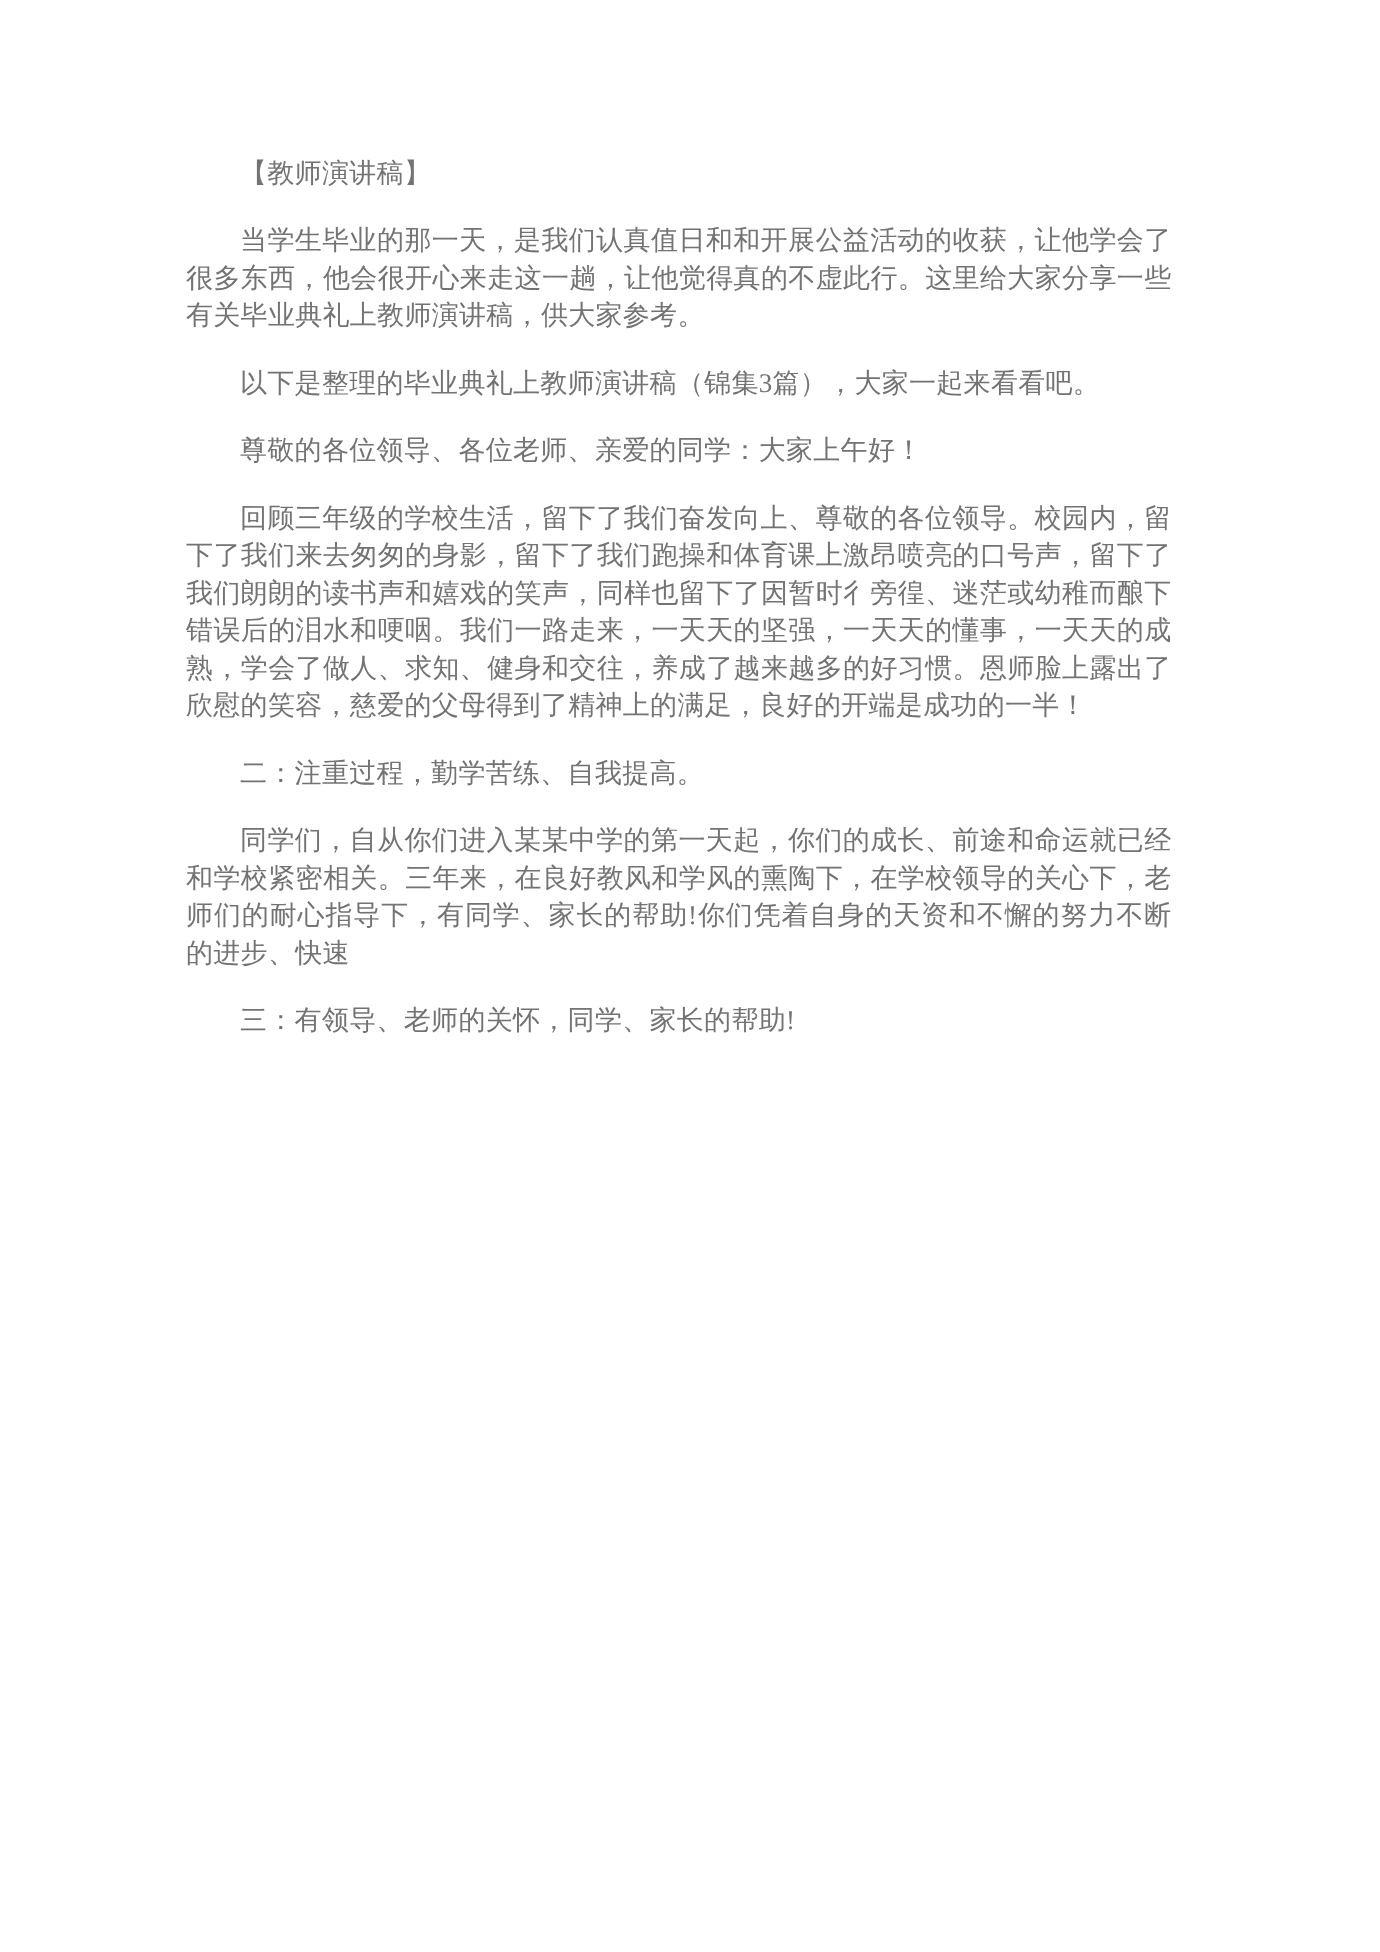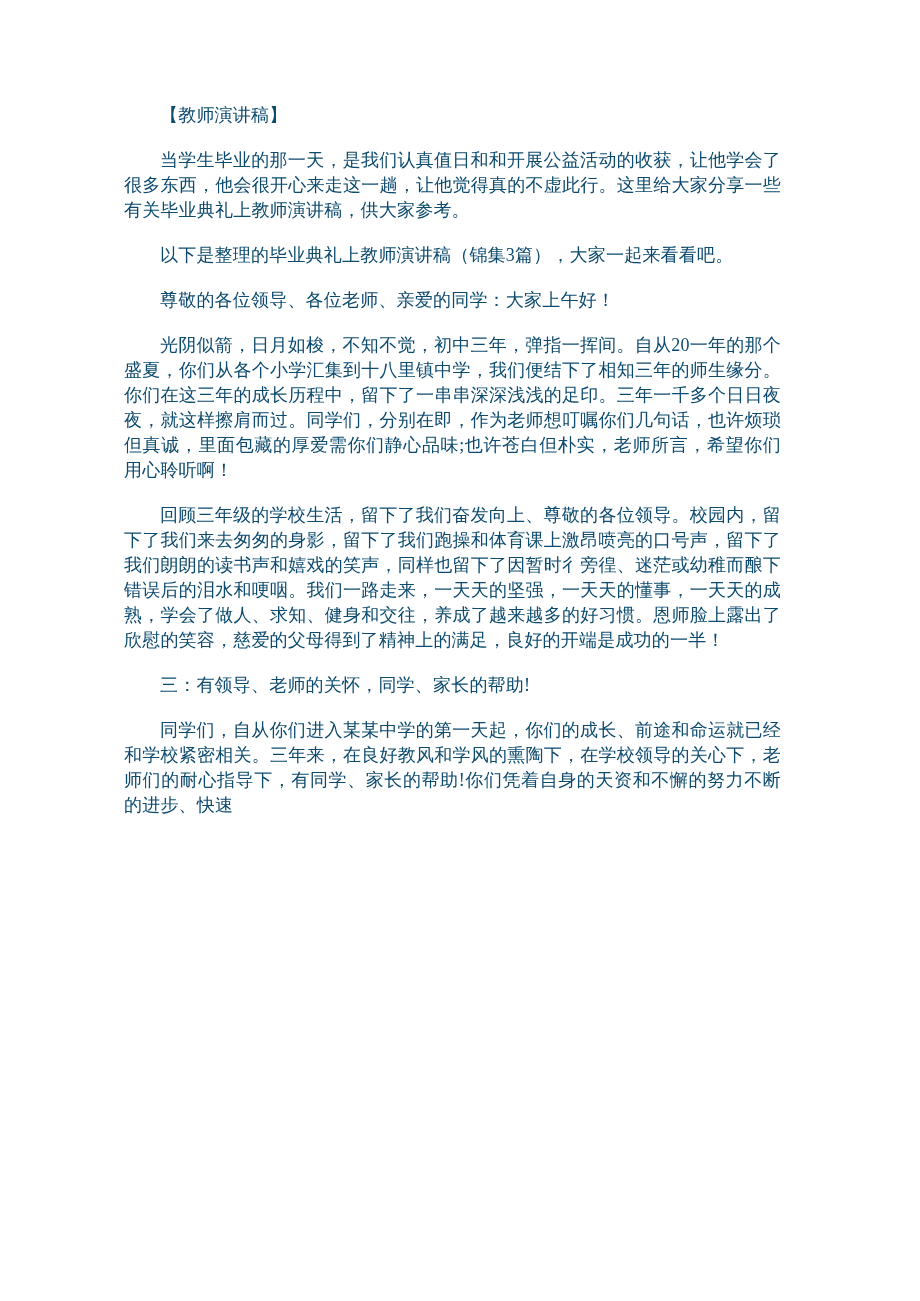--- a/index.html
+++ b/index.html
@@ -7,21 +7,21 @@
     padding: 0;
     background: #ffffff;
   }
   .page {
     position: relative;
     width: 920px;
     height: 1301px;
     background: #ffffff;
     overflow: hidden;
     font-family: "Liberation Serif", "DejaVu Serif", serif;
-    color: #0c4a6e;
+    color: #737373;
   }
   .doc-body {
     position: absolute;
     left: 124px;
     top: 103px;
     width: 657px;
     font-size: 18px;
     line-height: 25px;
     text-align: justify;
     text-justify: inter-ideograph;
@@ -35,18 +35,18 @@
 </style>
 </head>
 <body>
 
 <div class="page">
   <div class="doc-body">
       <p class="para">【教师演讲稿】</p>
       <p class="para">当学生毕业的那一天，是我们认真值日和和开展公益活动的收获，让他学会了很多东西，他会很开心来走这一趟，让他觉得真的不虚此行。这里给大家分享一些有关毕业典礼上教师演讲稿，供大家参考。</p>
       <p class="para">以下是整理的毕业典礼上教师演讲稿（锦集3篇），大家一起来看看吧。</p>
       <p class="para">尊敬的各位领导、各位老师、亲爱的同学：大家上午好！</p>
-      <p class="para">光阴似箭，日月如梭，不知不觉，初中三年，弹指一挥间。自从20一年的那个盛夏，你们从各个小学汇集到十八里镇中学，我们便结下了相知三年的师生缘分。你们在这三年的成长历程中，留下了一串串深深浅浅的足印。三年一千多个日日夜夜，就这样擦肩而过。同学们，分别在即，作为老师想叮嘱你们几句话，也许烦琐但真诚，里面包藏的厚爱需你们静心品味;也许苍白但朴实，老师所言，希望你们用心聆听啊！</p>
       <p class="para">回顾三年级的学校生活，留下了我们奋发向上、尊敬的各位领导。校园内，留下了我们来去匆匆的身影，留下了我们跑操和体育课上激昂喷亮的口号声，留下了我们朗朗的读书声和嬉戏的笑声，同样也留下了因暂时彳旁徨、迷茫或幼稚而酿下错误后的泪水和哽咽。我们一路走来，一天天的坚强，一天天的懂事，一天天的成熟，学会了做人、求知、健身和交往，养成了越来越多的好习惯。恩师脸上露出了欣慰的笑容，慈爱的父母得到了精神上的满足，良好的开端是成功的一半！</p>
+      <p class="para">二：注重过程，勤学苦练、自我提高。</p>
+      <p class="para">同学们，自从你们进入某某中学的第一天起，你们的成长、前途和命运就已经和学校紧密相关。三年来，在良好教风和学风的熏陶下，在学校领导的关心下，老师们的耐心指导下，有同学、家长的帮助!你们凭着自身的天资和不懈的努力不断的进步、快速</p>
       <p class="para">三：有领导、老师的关怀，同学、家长的帮助!</p>
-      <p class="para">同学们，自从你们进入某某中学的第一天起，你们的成长、前途和命运就已经和学校紧密相关。三年来，在良好教风和学风的熏陶下，在学校领导的关心下，老师们的耐心指导下，有同学、家长的帮助!你们凭着自身的天资和不懈的努力不断的进步、快速</p>
     </div>
 </div>
 
 </body></html>

